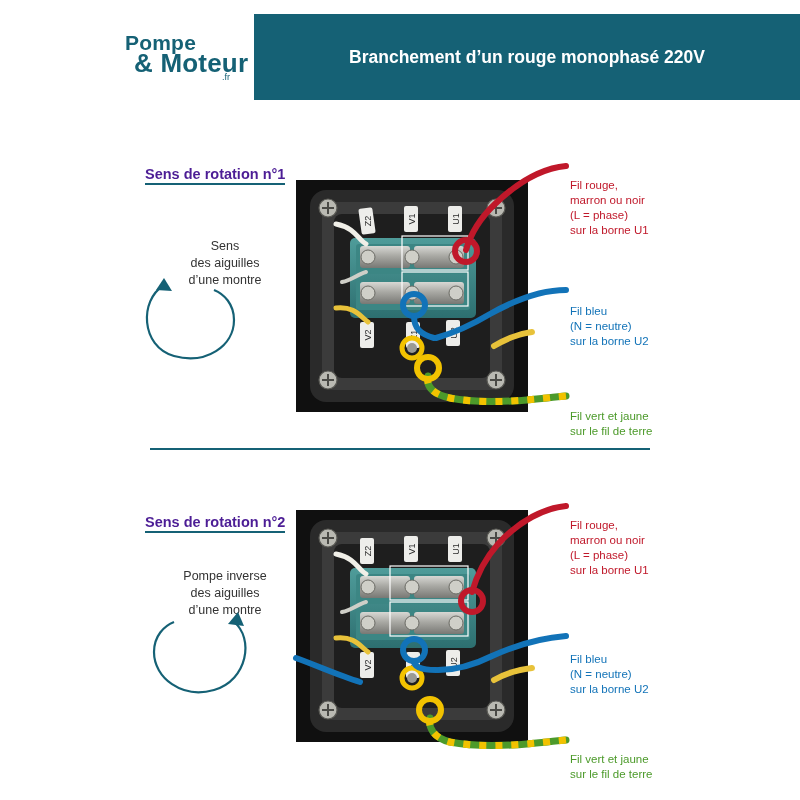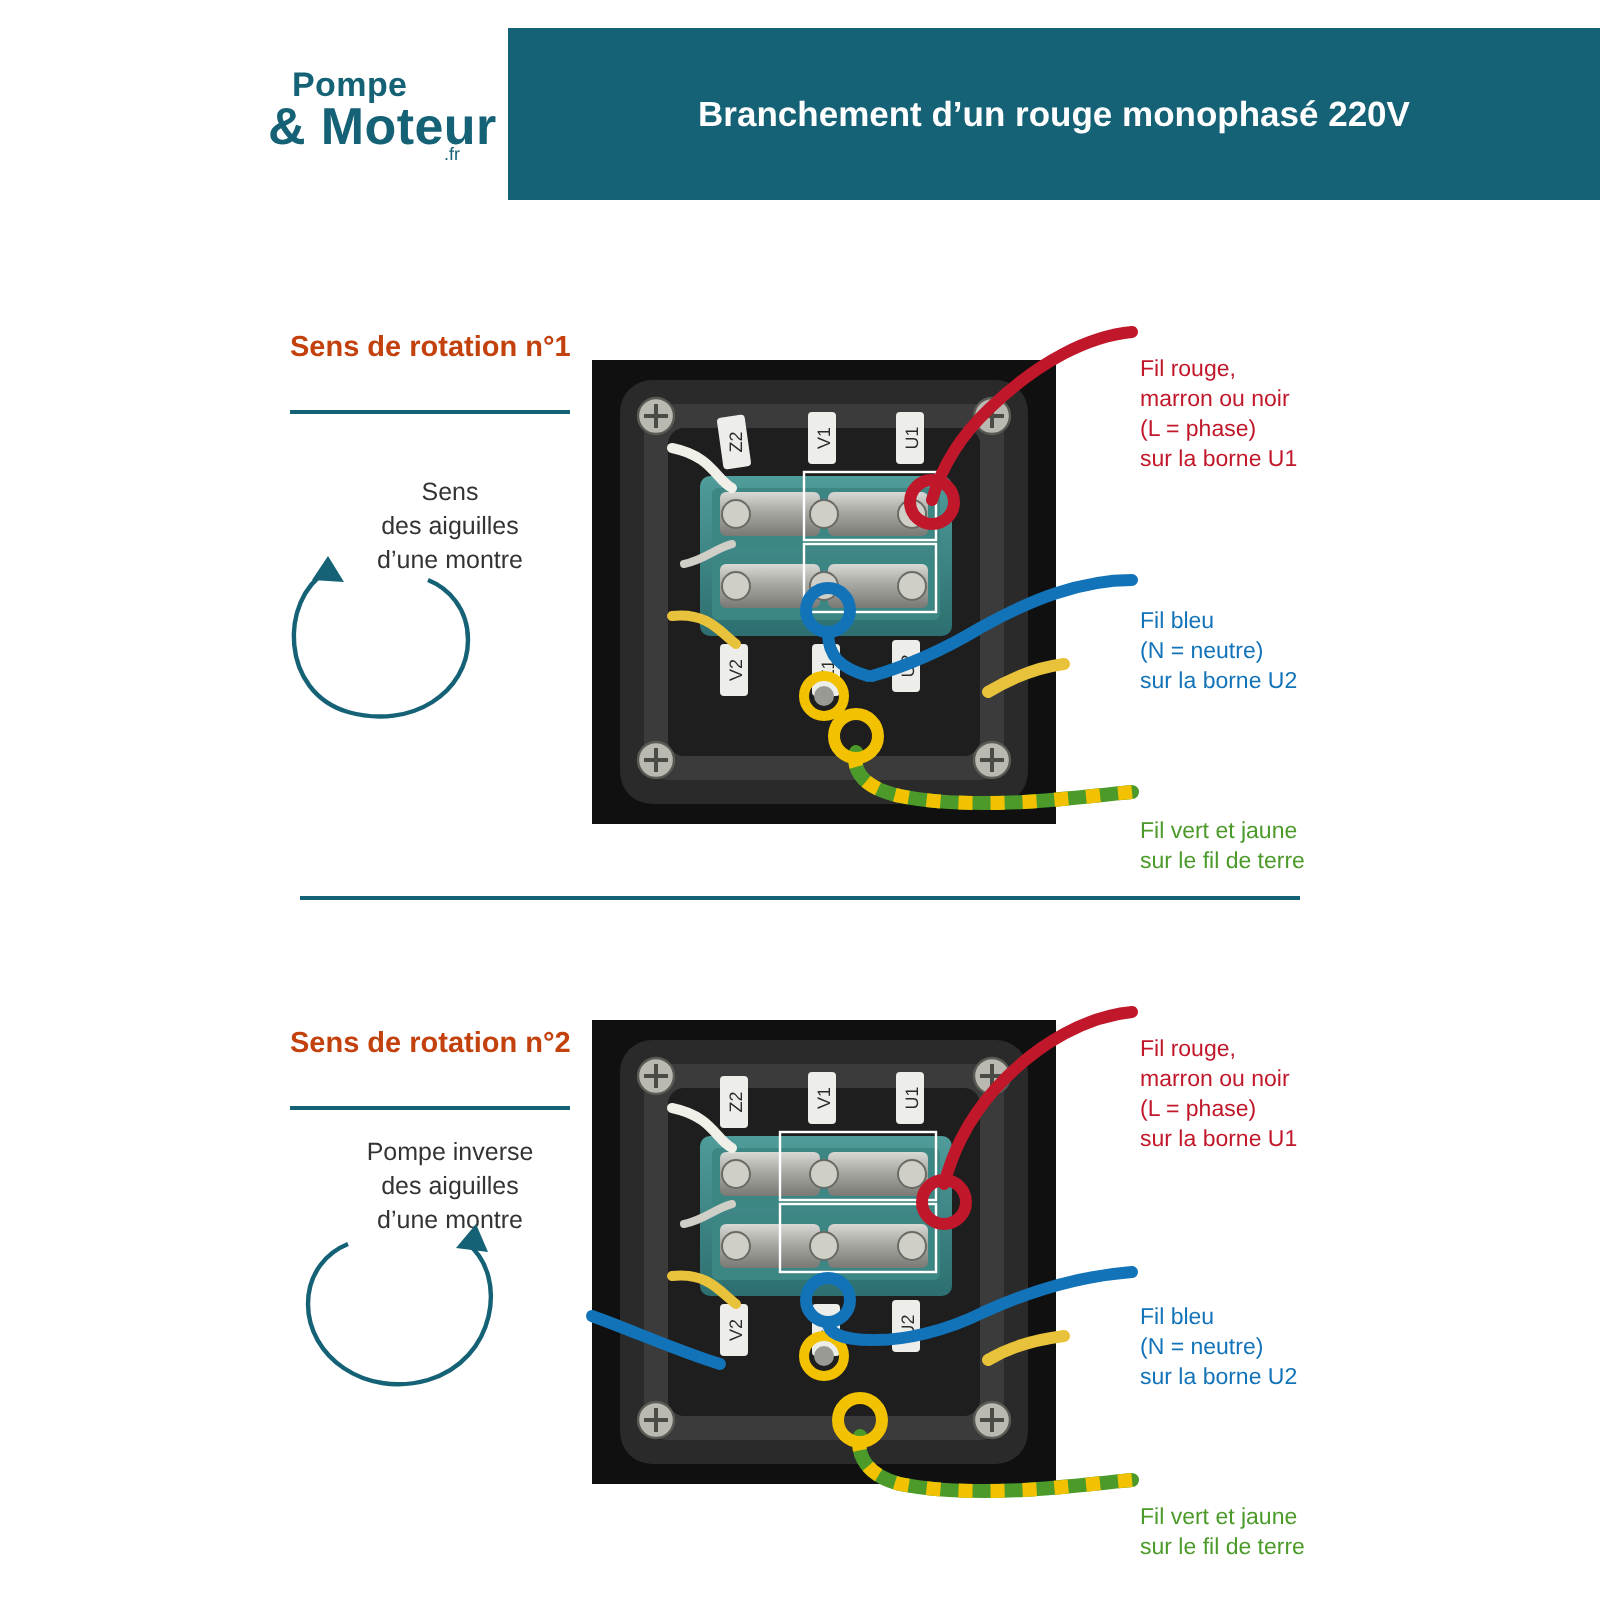--- a/index.html
+++ b/index.html
@@ -38,27 +38,27 @@
     top: 0;
     width: 136px;
     height: 86px;
     background: #ffffff;
     display: flex;
     flex-direction: column;
     justify-content: center;
     align-items: center;
   }
   .logo-line1 {
-    font-size: 17px;
+    font-size: 21px;
     font-weight: bold;
     color: #156175;
     line-height: 21px;
     letter-spacing: 0.2px;
     align-self: flex-start;
-    margin-left: 28px;
+    margin-left: 7px;
   }
   .logo-line2 {
     font-size: 26px;
     font-weight: bold;
     color: #156175;
     line-height: 21px;
     letter-spacing: 0.2px;
     align-self: flex-start;
     margin-left: 16px;
   }
@@ -95,22 +95,22 @@
   }
   #section-1 { top: 118px; height: 320px; }
   #section-2 { top: 458px; height: 320px; }
 
   .sens-label {
     position: absolute;
     left: 145px;
     top: 48px;
     font-size: 14.5px;
     font-weight: bold;
-    color: #c2410c;
-    padding-bottom: 23px;
+    color: #4c1d95;
+    padding-bottom: 1px;
     border-bottom: 2px solid #156175;
   }
   #section-2 .sens-label { top: 56px; }
 
   .rotation-text {
     position: absolute;
     left: 150px;
     width: 150px;
     text-align: center;
     font-size: 12.5px;

